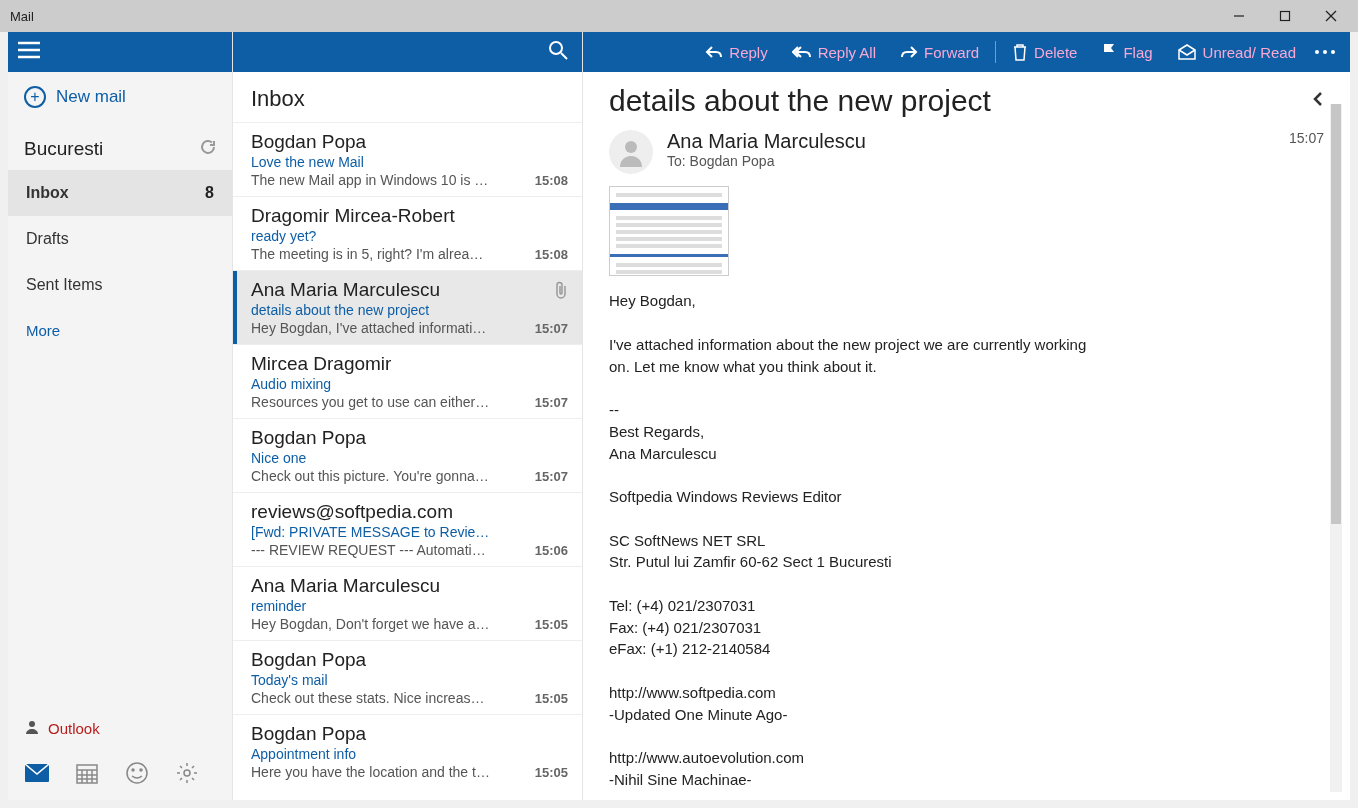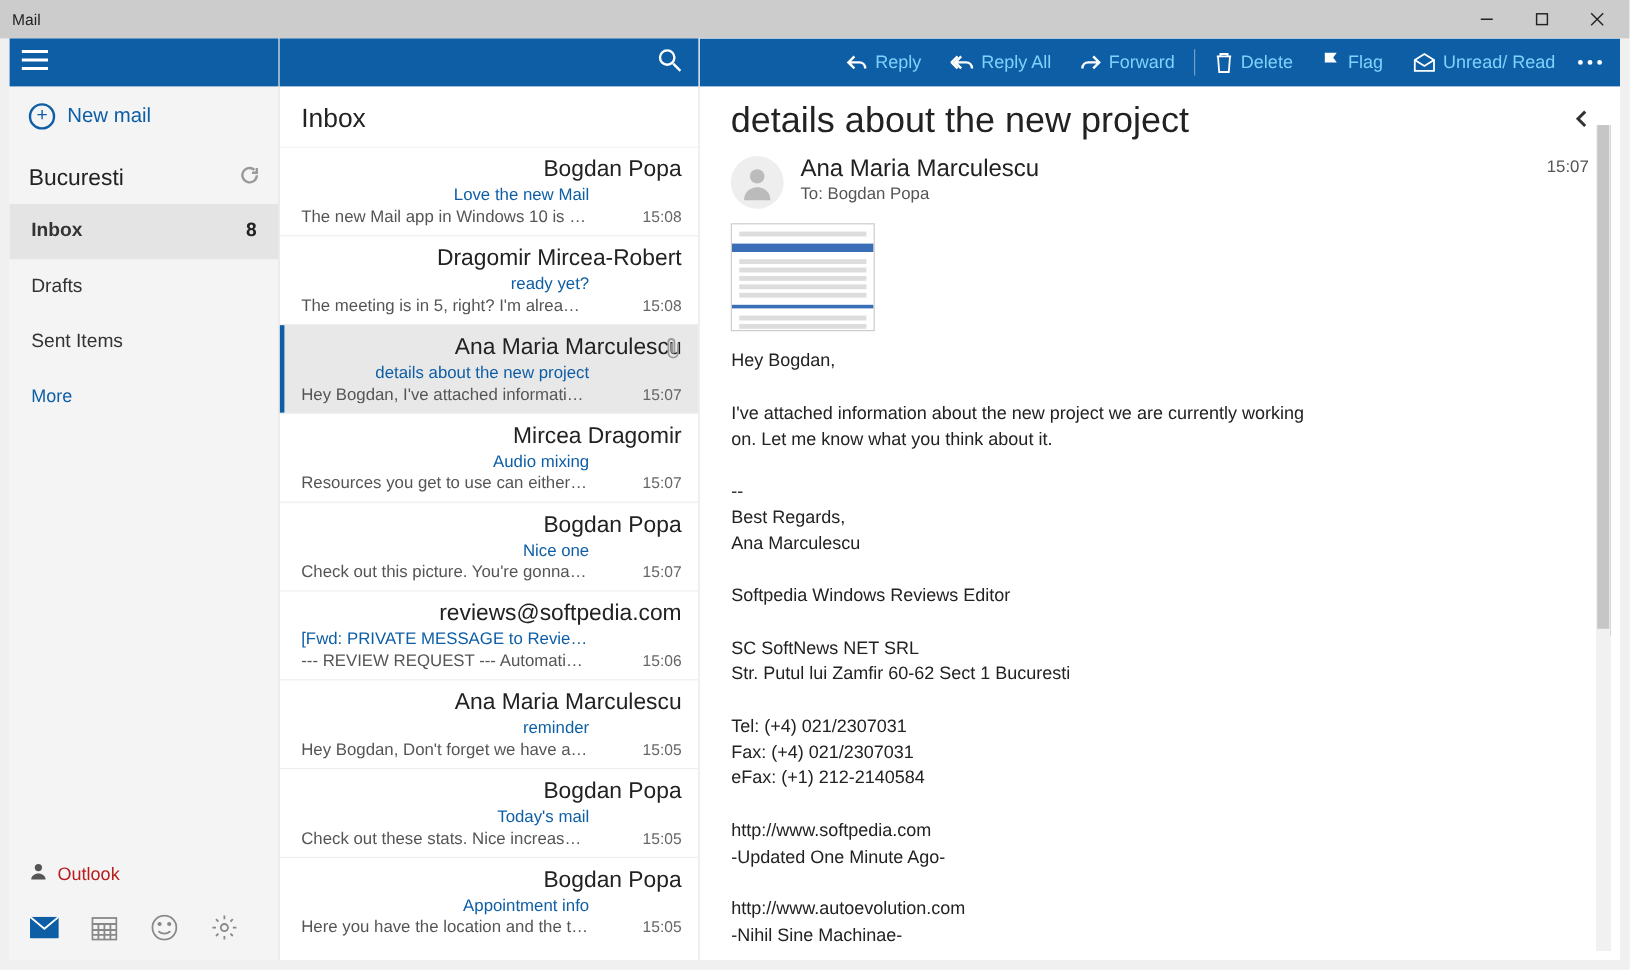--- a/index.html
+++ b/index.html
@@ -28,32 +28,32 @@
   .sb-spacer { flex:1; }
   .outlook-row { padding:12px 16px; color:#b91c1c; font-size:15px; display:flex; align-items:center; gap:8px; }
   .bottom-icons { display:flex; gap:24px; padding:10px 16px 14px 16px; align-items:center; }
   .bottom-icons .bi { width:26px; height:26px; display:flex; align-items:center; justify-content:center; color:#666; }
   .bottom-icons .bi.active { color:#0e5ea6; }
   
   .listpane { width:350px; border-right:1px solid #e5e5e5; display:flex; flex-direction:column; }
   .listpane .searchbar { height:40px; background:#0e5ea6; display:flex; align-items:center; justify-content:flex-end; padding:0 14px; }
   .listpane .search-icon { color:#fff; }
   .listpane .list-title { padding:14px 18px 10px 18px; font-size:22px; font-weight:300; color:#222; }
-  .msgs { flex:1; overflow:hidden;text-align:right; }
+  .msgs { flex:1; overflow:hidden; }
   .msg { border-top:1px solid #eee; padding:8px 14px 8px 18px; position:relative; }
   .msg .sender { font-size:19px; font-weight:300; color:#222; margin-bottom:1px; }
   .msg .subject { font-size:14px; color:#0e5ea6; margin-bottom:2px; white-space:nowrap; overflow:hidden; text-overflow:ellipsis; max-width:240px;}
   .msg .preview { font-size:14px; color:#555; white-space:nowrap; overflow:hidden; text-overflow:ellipsis; max-width:240px;}
-  .msg .time { position:absolute; right:14px; bottom:8px; font-size:13px; color:#666; }
+  .msg .time { position:absolute; right:14px; bottom:8px; font-size:13px; color:#666;font-weight:bold; }
   .msg .clip { position:absolute; right:14px; top:10px; color:#888; }
   .msg.selected { background:#e8e8e8; }
   .msg.selected::before { content:""; position:absolute; left:0; top:0; bottom:0; width:4px; background:#0e5ea6; }
   
   .reading { flex:1; display:flex; flex-direction:column; overflow:hidden; }
-  .actionbar { height:40px; background:#0e5ea6; display:flex; align-items:center; justify-content:flex-end; gap:4px; padding:0 10px; color:#7dd3fc; font-size:15px; }
+  .actionbar { height:40px; background:#0e5ea6; display:flex; align-items:center; justify-content:flex-end; gap:4px; padding:0 10px; color:#f9a8d4; font-size:15px; }
   .actionbar .act { display:flex; align-items:center; gap:6px; padding:0 10px; height:40px; }
   .actionbar .divider { width:1px; height:22px; background:rgba(255,255,255,0.4); margin:0 2px; }
   .subjectbar { display:flex; align-items:center; justify-content:space-between; padding:12px 26px 6px 26px;}
   .subjectbar h1 { font-size:30px; font-weight:300; color:#222; }
   .subjectbar .collapse { font-size:18px; color:#333; }
   .senderrow { display:flex; gap:14px; padding:6px 26px 8px 26px; }
   .avatar { width:44px; height:44px; background:#eee; border-radius:50%; display:flex; align-items:center; justify-content:center; }
   .avatar svg { fill:#bbb; }
   .senderinfo { flex:1; }
   .senderinfo .sname { font-size:20px; font-weight:300; color:#222; }

